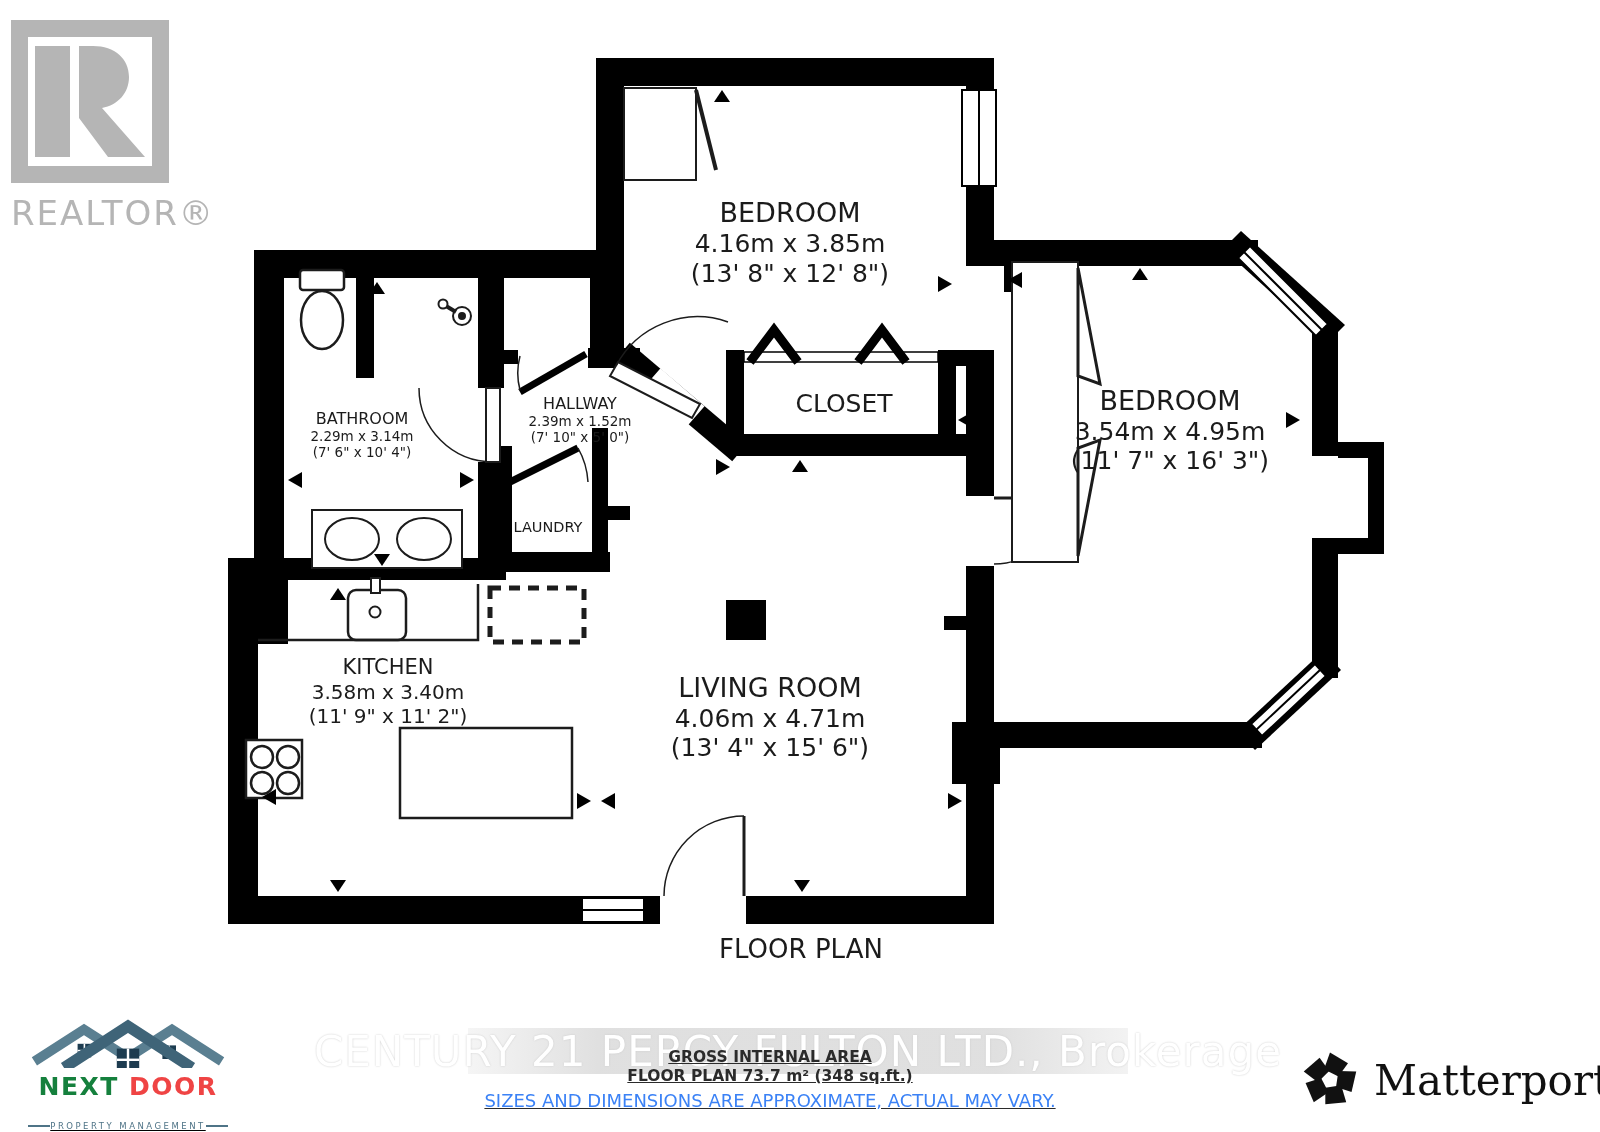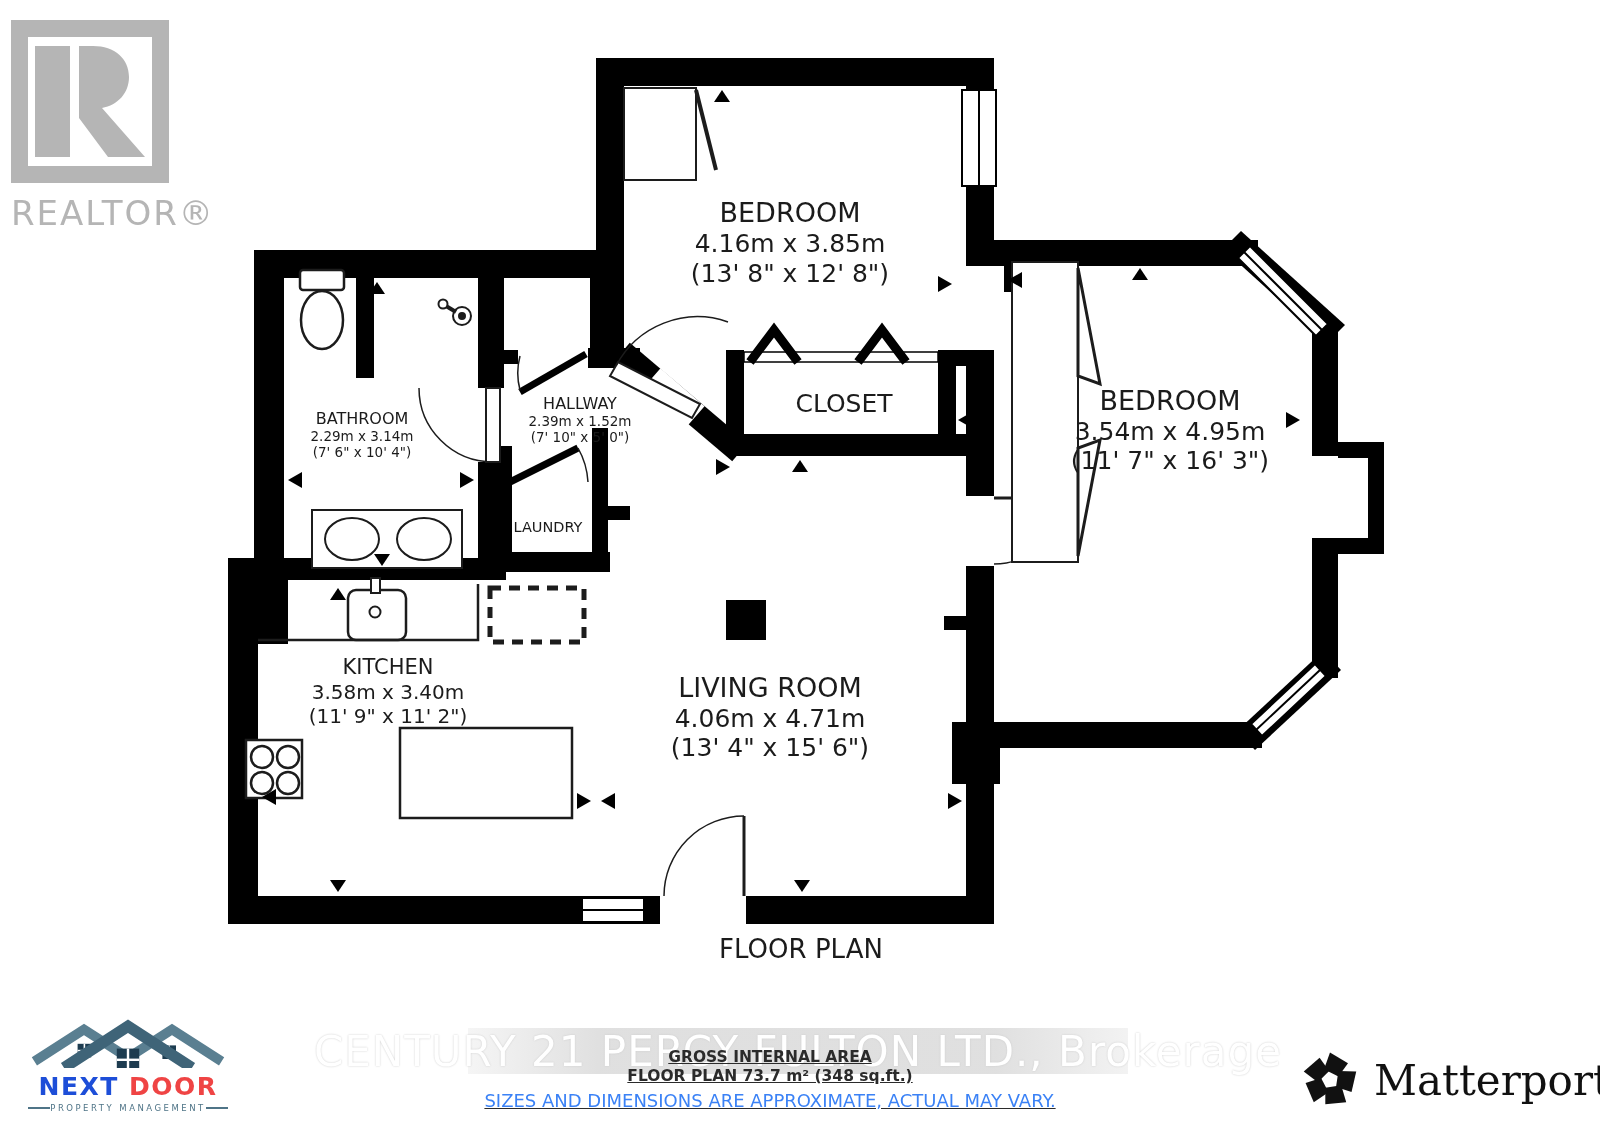--- a/index.html
+++ b/index.html
@@ -24,23 +24,23 @@
     background:linear-gradient(90deg,rgba(200,200,200,.18),rgba(198,198,198,.55) 20%,rgba(198,198,198,.55) 80%,rgba(205,205,205,.25));
     color:#ffffff;font-size:42px;white-space:nowrap;letter-spacing:1px;
     text-shadow:0 0 2px #c9c9c9;}
   
   .footer{position:absolute;top:1048px;left:0;width:1540px;text-align:center;z-index:2;color:#2b2b2b;text-decoration:underline;}
   .footer .f-bold{font-size:15.5px;font-weight:700;line-height:19px;}
   .footer .f-disc{font-size:18px;font-weight:400;margin-top:4px;color:#3b82f6;}
   
   .nextdoor{position:absolute;left:28px;top:1002px;width:200px;z-index:3;text-align:center;}
   .nd-name{font-size:25px;font-weight:700;letter-spacing:1.5px;white-space:nowrap;}
-  .nd-name .nd-light{color:#1d4ed8;}
+  .nd-name .nd-light{color:#15803d;}
   .nd-name .nd-dark{color:#ef4444;}
-  .nd-sub{display:flex;align-items:center;justify-content:center;margin-top:2px;}
+  .nd-sub{display:flex;align-items:center;justify-content:center;margin-top:20px;text-decoration:underline;}
   .nd-sub span.txt{font-size:8.5px;letter-spacing:2.5px;color:#4f7487;white-space:nowrap;}
   .nd-sub .dash{width:26px;height:2px;background:#4f7487;}
   
   .matterport{position:absolute;left:1300px;top:1050px;z-index:3;display:flex;align-items:center;gap:14px;}
   .mp-text{font-family:"DejaVu Serif","Liberation Serif",serif;font-size:42px;color:#111111;white-space:nowrap;}
 </style>
 </head>
 <body>
 
 <div class="realtor">

